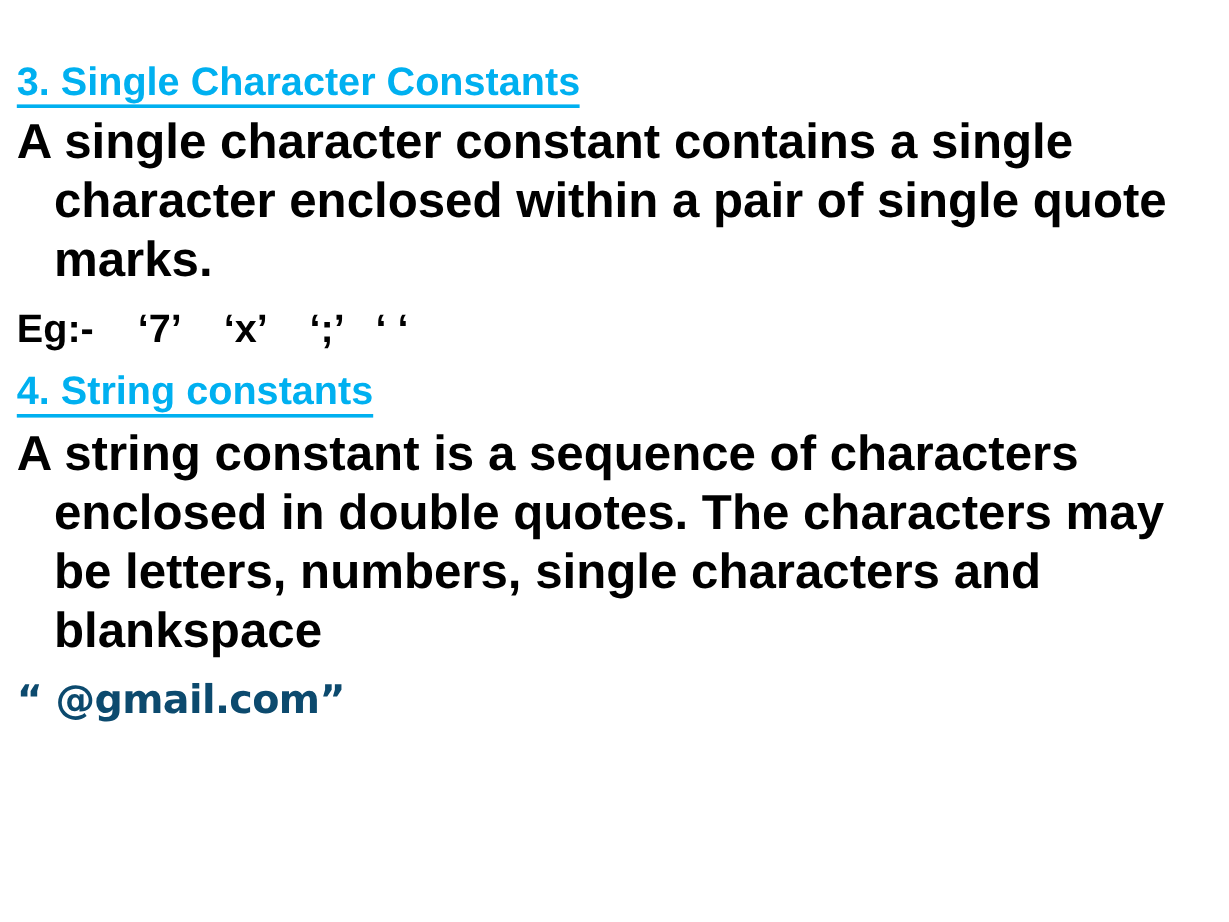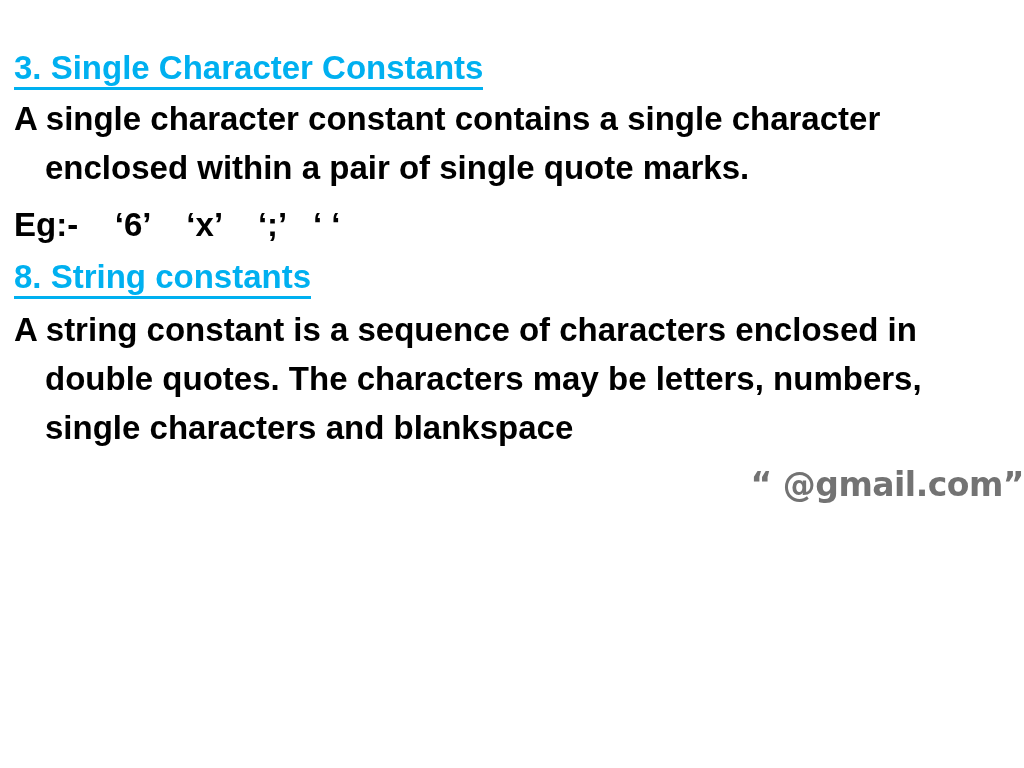--- a/index.html
+++ b/index.html
@@ -43,21 +43,21 @@
   }
   .heading .u {
     border-bottom: 3px solid #00B0F0;
     display: inline-block;
     line-height: 36px;
     padding-bottom: 1px;
   }
 
   
   .para {
-    font-size: 33px;
+    font-size: 41px;
     line-height: 49px;
     font-weight: bold;
     color: #000000;
     margin: 0;
     padding-left: 45px;
     text-indent: -31px;
     max-width: 1000px;
     word-spacing: 0px;
   }
 
@@ -70,26 +70,26 @@
     margin: 0;
     padding-left: 14px;
     white-space: pre;
   }
 
   
   .eg-wide {
     font-size: 33px;
     line-height: 49px;
     font-weight: bold;
-    color: #737373;
+    color: #0c4a6e;
     margin: 0;
+    padding-left: 14px;
     white-space: pre;
     font-family: "DejaVu Sans", "Liberation Sans", sans-serif;
     letter-spacing: -0.5px;
-    text-align: right;
   }
 
   
   .sp-h1 { height: 46px; }
   .sp-after-h  { height: 4px; }
   .sp-before-eg { height: 8px; }
   .sp-before-h2 { height: 6px; }
   .sp-after-h2 { height: 6px; }
   .sp-before-eg2 { height: 8px; }
 </style>
@@ -102,25 +102,25 @@
     <div class="sp-h1"></div>
 
     <div class="heading"><span class="u">3. Single Character Constants</span></div>
 
     <div class="sp-after-h"></div>
 
     <div class="para">A single character constant contains a single character enclosed within a pair of single quote marks.</div>
 
     <div class="sp-before-eg"></div>
 
-    <div class="eg">Eg:-    ‘6’    ‘x’    ‘;’   ‘ ‘</div>
+    <div class="eg">Eg:-    ‘7’    ‘x’    ‘;’   ‘ ‘</div>
 
     <div class="sp-before-h2"></div>
 
-    <div class="heading"><span class="u">8. String constants</span></div>
+    <div class="heading"><span class="u">4. String constants</span></div>
 
     <div class="sp-after-h2"></div>
 
     <div class="para">A string constant is a sequence of characters enclosed in double quotes. The characters may be letters, numbers, single characters and blankspace</div>
 
     <div class="sp-before-eg2"></div>
 
 
     <div class="eg-wide">“ @gmail.com”</div>
 

